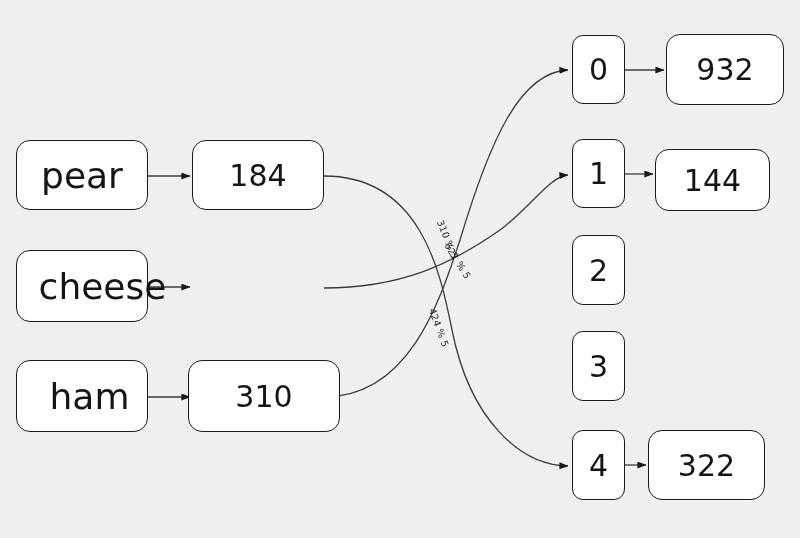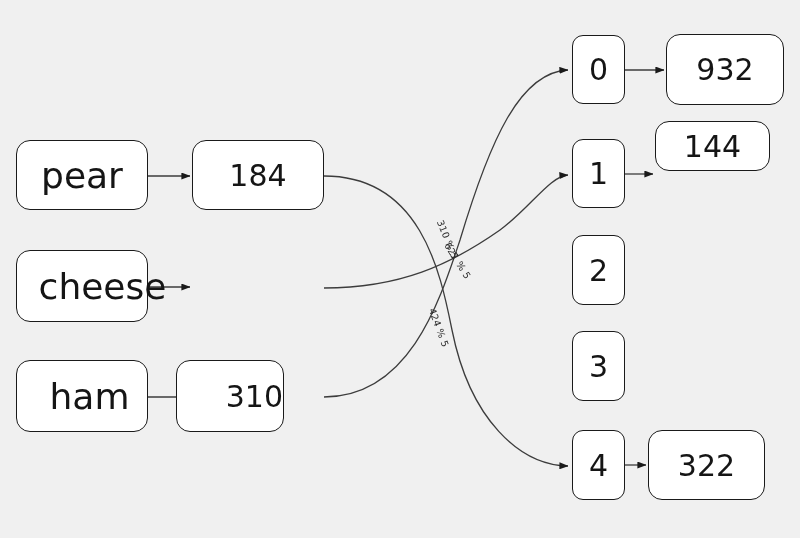--- a/index.html
+++ b/index.html
@@ -93,21 +93,21 @@
   <div class="node node-key" style="left:16px; top:250px; width:132px; height:72px;padding-left:41px;">
     <span>cheese</span>
   </div>
   <div class="node node-key" style="left:16px; top:360px; width:132px; height:72px;padding-left:15px;">
     <span>ham</span>
   </div>
 
   <div class="node node-hash" style="left:192px; top:140px; width:132px; height:70px;">
     <span>184</span>
   </div>
-  <div class="node node-hash" style="left:176px; top:360px; width:108px; height:72px;justify-content:flex-end;">
+  <div class="node node-hash" style="left:188px; top:360px; width:152px; height:72px;">
     <span>310</span>
   </div>
 
   <div class="node node-bucket" style="left:572px; top:35px; width:53px; height:69px;">
     <span>0</span>
   </div>
   <div class="node node-bucket" style="left:572px; top:139px; width:53px; height:69px;">
     <span>1</span>
   </div>
   <div class="node node-bucket" style="left:572px; top:235px; width:53px; height:70px;">
@@ -116,21 +116,21 @@
   <div class="node node-bucket" style="left:572px; top:331px; width:53px; height:70px;">
     <span>3</span>
   </div>
   <div class="node node-bucket" style="left:572px; top:430px; width:53px; height:70px;">
     <span>4</span>
   </div>
 
   <div class="node node-value" style="left:666px; top:34px; width:118px; height:71px;align-items:center;">
     <span>932</span>
   </div>
-  <div class="node node-value" style="left:655px; top:121px; width:115px; height:50px;">
+  <div class="node node-value" style="left:655px; top:149px; width:115px; height:62px;">
     <span>144</span>
   </div>
   <div class="node node-value" style="left:648px; top:430px; width:117px; height:70px;">
     <span>322</span>
   </div>
 
   <div class="edge-label" style="left:440px; top:215px; transform: rotate(68deg);">310 % 5</div>
   <div class="edge-label" style="left:447px; top:238px; transform: rotate(58deg);">621 % 5</div>
   <div class="edge-label" style="left:432px; top:303px; transform: rotate(70deg);">424 % 5</div>
 

